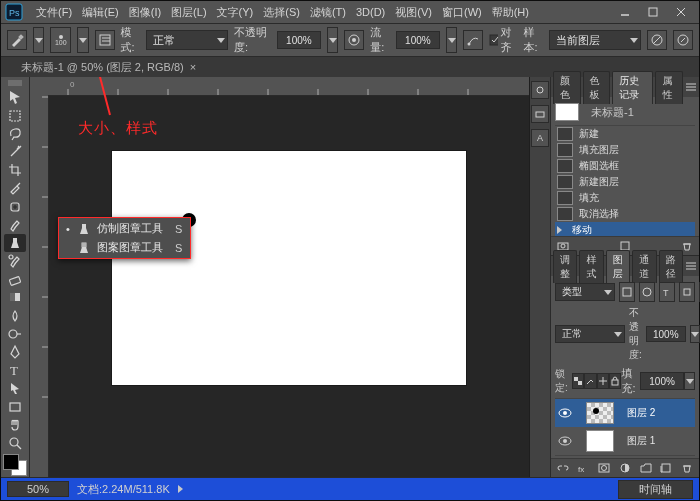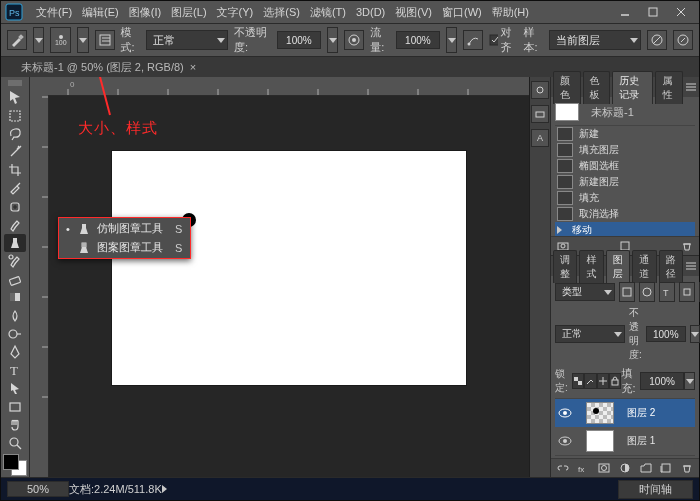--- a/index.html
+++ b/index.html
@@ -79,21 +79,21 @@
   .lay-controls .numbox{min-width:30px;height:14px;font-size:10px}
   .lay-lock{display:flex;align-items:center;gap:0;padding:2px 0;font-size:10px}
   .lay-lock .lk{width:14px;height:14px;border:1px solid #2b2b2b;background:#3a3a3a;display:inline-flex;align-items:center;justify-content:center}
   .layer-list{border-top:1px solid #444;border-bottom:1px solid #444}
   .layer-row{display:flex;align-items:center;gap:13px;padding:3px 2px;font-size:10px;color:#e6e6e6}
   .layer-row.act{background:#2f5e97;color:#fff}
   .vis{width:16px;height:14px;display:flex;align-items:center;justify-content:center}
   .lthumb{width:26px;height:20px;border:1px solid #888;background:#fff;position:relative}
   .checker{background-image:linear-gradient(45deg,#bbb 25%,transparent 25%,transparent 75%,#bbb 75%),linear-gradient(45deg,#bbb 25%,#eee 25%,#eee 75%,#bbb 75%);background-size:8px 8px;background-position:0 0,4px 4px}
   
-  .status{position:absolute;left:0;right:0;bottom:0;height:22px;background:#0f172a;border-top:1px solid #2a2a2a;display:flex;align-items:center;padding:0 6px;font-size:11px;color:#d0d0d0}
+  .status{position:absolute;left:0;right:0;bottom:0;height:22px;background:#1d4ed8;border-top:1px solid #2a2a2a;display:flex;align-items:center;gap:8px;padding:0 6px;font-size:11px;color:#d0d0d0}
   .status .zoom{width:60px;border:1px solid #2b2b2b;background:#3a3a3a;text-align:center;padding:1px 0}
   .status .tl{background:#3a3a3a;border:1px solid #2b2b2b;padding:1px 20px}
   
   .caret{width:0;height:0;border-left:4px solid transparent;border-right:4px solid transparent;border-top:5px solid #c8c8c8;display:inline-block}
   .caret-r{width:0;height:0;border-top:4px solid transparent;border-bottom:4px solid transparent;border-left:5px solid #c8c8c8;display:inline-block}
 </style>
 </head>
 <body>
 
 <div class="app">

